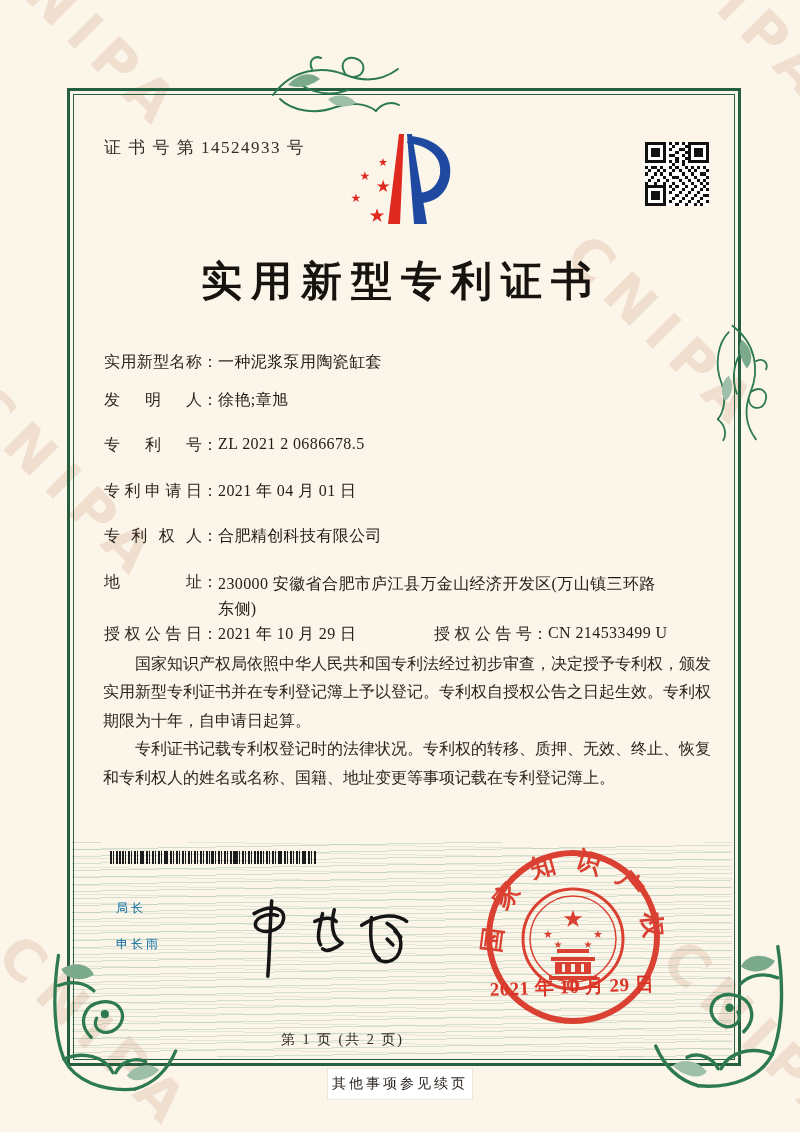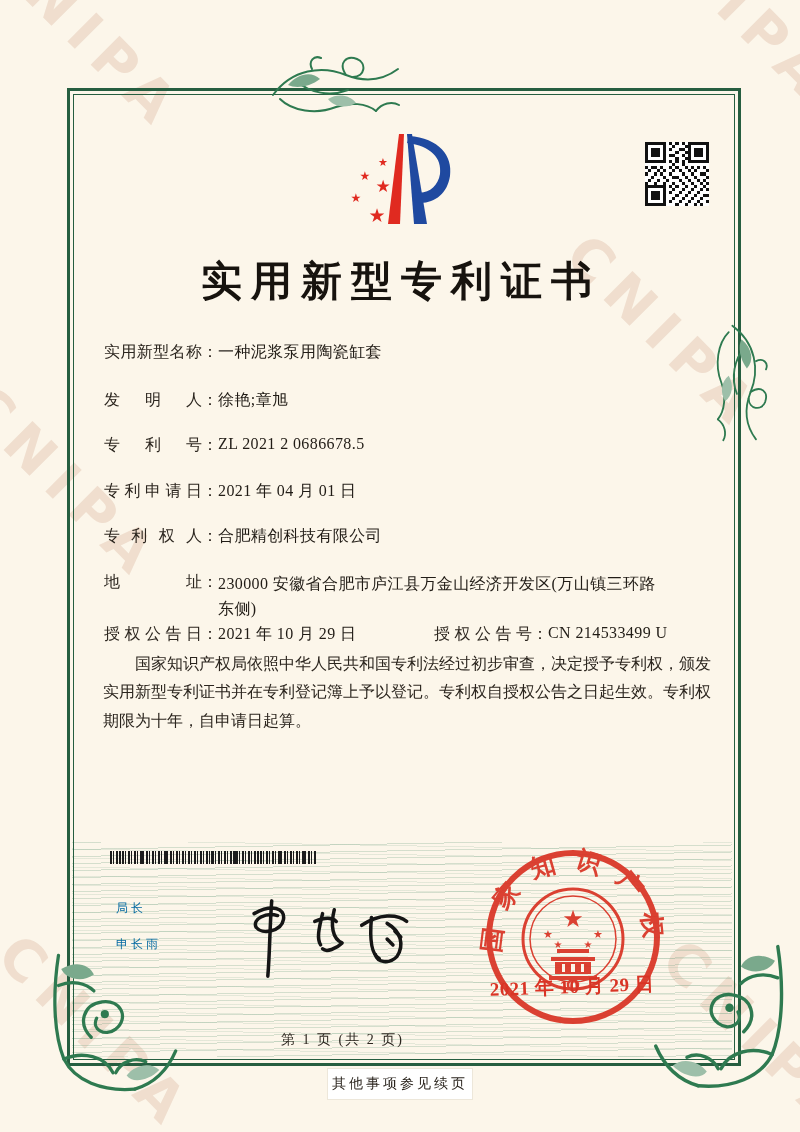--- a/index.html
+++ b/index.html
@@ -100,20 +100,21 @@
   <svg class="orn" style="left:676px;top:350px;width:120px;height:66px;transform:rotate(90deg)">
       <use href="#hflourish"></use>
     </svg>
   <svg class="orn" style="left:44px;top:950px;width:138px;height:150px">
       <use href="#cflourish"></use>
     </svg>
   <svg class="orn" style="left:650px;top:938px;width:142px;height:162px;transform:scaleX(-1)">
       <use href="#cflourish"></use>
     </svg>
 
+  <div class="abs certno">证 书 号 第 14524933 号</div>
 
   <svg class="abs" style="left:347px;top:130px;width:112px;height:102px" viewBox="0 0 112 102">
     <polygon points="52,4 57,4 53,94 41,94" fill="#e02a20"></polygon>
     <polygon points="60,4 65,4 80,94 67,94" fill="#1f49a0"></polygon>
     <path d="M62,6 C92,8 106,26 103,46 C100,66 84,76 66,72 L68,62 C80,65 91,57 93,44 C95,28 84,16 60,13 Z" fill="#1f49a0"></path>
     <g fill="#e02a20" font-family="DejaVu Sans,sans-serif" text-anchor="middle">
       <text x="36" y="36" font-size="11">★</text>
       <text x="18" y="50" font-size="12">★</text>
       <text x="36" y="62" font-size="17">★</text>
       <text x="9" y="72" font-size="12">★</text>
@@ -145,21 +146,21 @@
         M8,16h1v1h-1z M11,16h1v1h-1z M14,16h1v1h-1z M17,16h1v1h-1z
         M10,17h1v1h-1z M13,17h1v1h-1z M16,17h1v1h-1z M19,17h2v1h-2z
         M9,18h1v1h-1z M12,18h1v1h-1z M15,18h1v1h-1z M18,18h1v1h-1z
         M8,19h1v1h-1z M11,19h1v1h-1z M14,19h1v1h-1z M17,19h1v1h-1z M20,19h1v1h-1z
         M10,20h1v1h-1z M13,20h1v1h-1z M16,20h1v1h-1z M18,20h1v1h-1z"></path>
     </g>
   </svg>
 
   <div class="abs title">实用新型专利证书</div>
 
-  <div class="row" style="top:342px">
+  <div class="row" style="top:352px">
     <span class="lbl">实用新型名称</span>
       <span class="colon">：</span>
     <span class="val">一种泥浆泵用陶瓷缸套</span>
   </div>
   <div class="row" style="top:390px">
     <span class="lbl">发明人</span>
       <span class="colon">：</span>
     <span class="val">徐艳;章旭</span>
   </div>
   <div class="row" style="top:435px">
@@ -188,20 +189,21 @@
     <span class="val">2021 年 10 月 29 日</span>
   </div>
   <div class="row" style="left:434px;top:624px">
     <span class="lbl">授权公告号</span>
       <span class="colon">：</span>
     <span class="val">CN 214533499 U</span>
   </div>
 
   <div class="abs body-text">
     <p>国家知识产权局依照中华人民共和国专利法经过初步审查，决定授予专利权，颁发实用新型专利证书并在专利登记簿上予以登记。专利权自授权公告之日起生效。专利权期限为十年，自申请日起算。</p>
+    <p>专利证书记载专利权登记时的法律状况。专利权的转移、质押、无效、终止、恢复和专利权人的姓名或名称、国籍、地址变更等事项记载在专利登记簿上。</p>
   </div>
 
   <div class="abs barcode"></div>
 
   <div class="signer" style="top:900px">局长</div>
   <div class="signer" style="top:936px">申长雨</div>
 
   <svg class="abs" style="left:228px;top:896px;width:195px;height:88px" viewBox="0 0 190 90">
     <g fill="none" stroke="#151515" stroke-width="3.6" stroke-linecap="round" stroke-linejoin="round">
       <path d="M22,18 C40,8 54,12 52,24 C50,36 30,40 24,32 C20,24 34,16 46,20"></path>

